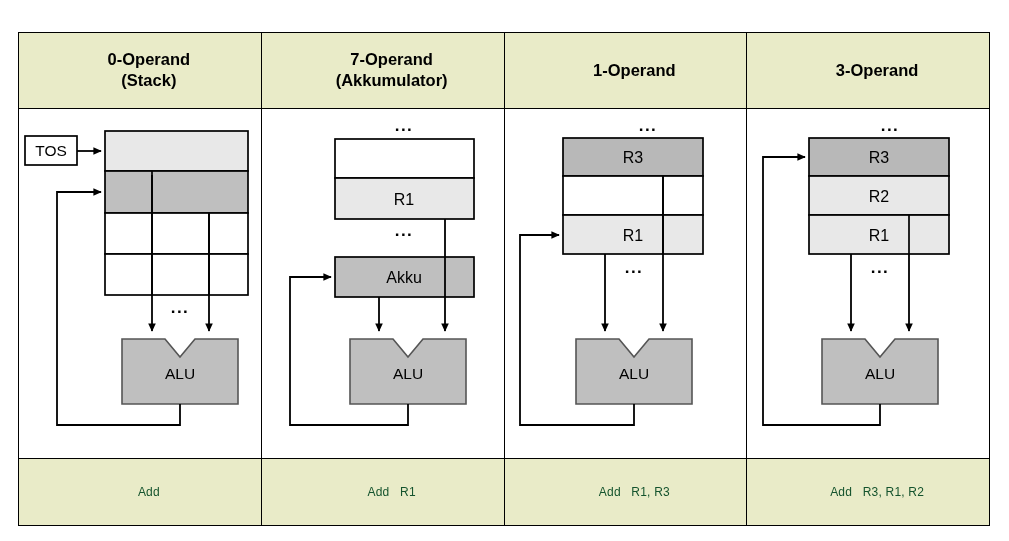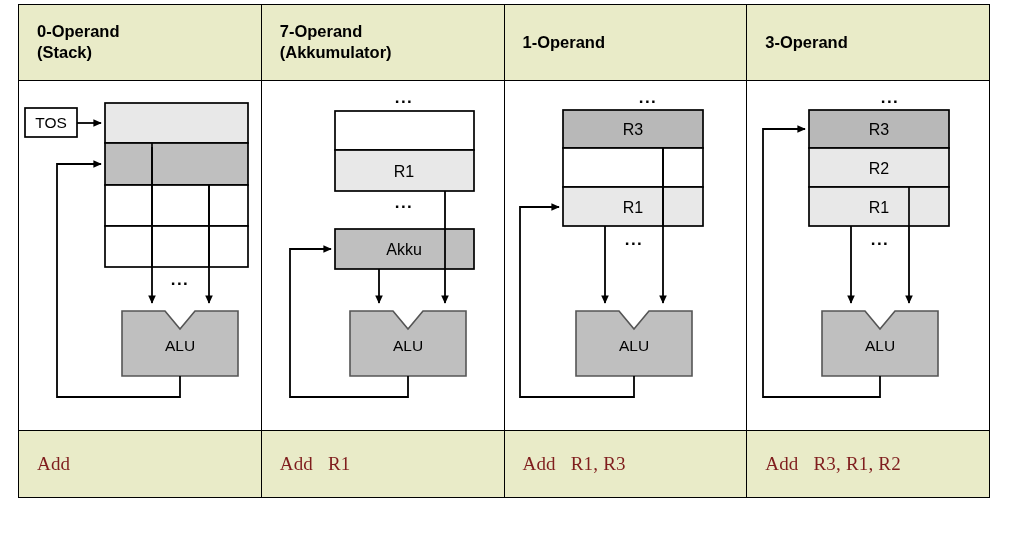--- a/index.html
+++ b/index.html
@@ -10,23 +10,24 @@
   body {
     width: 1009px;
     height: 541px;
     font-family: "Liberation Sans", sans-serif;
     overflow: hidden;
   }
 
   #root {
     position: absolute;
     left: 18px;
-    top: 4px;
+    top: 32px;
     width: 944px;
     height: 494px;
+    text-align: center;
   }
 
   table.matrix {
     border-collapse: collapse;
     width: 972px;
     height: 494px;
     table-layout: fixed;
   }
   table.matrix td {
     border: 1.6px solid #000000;
@@ -68,25 +69,24 @@
   }
 
   
   .instr {
     background: #e9ebc8;
     height: 64px;
     padding: 0 0 0 18px !important;
     vertical-align: middle !important;
   }
   .instr-txt {
-    font-size: 19px;
-    color: #7f1d1d;
+    font-size: 12px;
+    color: #14532d;
     white-space: pre;
     letter-spacing: 0.2px;
-    font-family: Liberation Serif, serif;
   }
 </style>
 </head>
 <body>
 
 <div id="root">
   <table class="matrix">
 
     <tbody>
         <tr>

